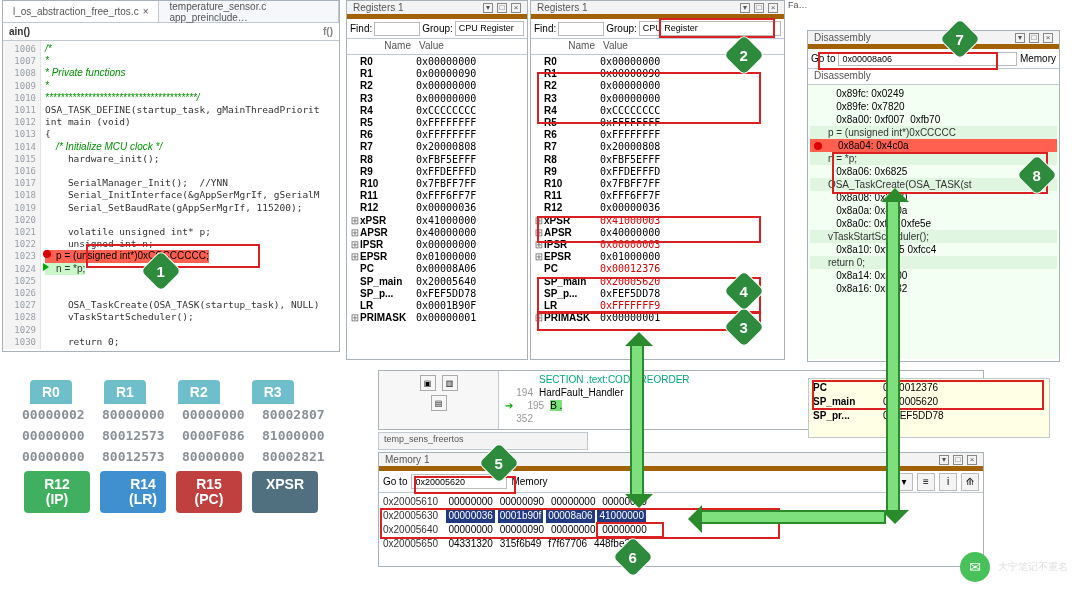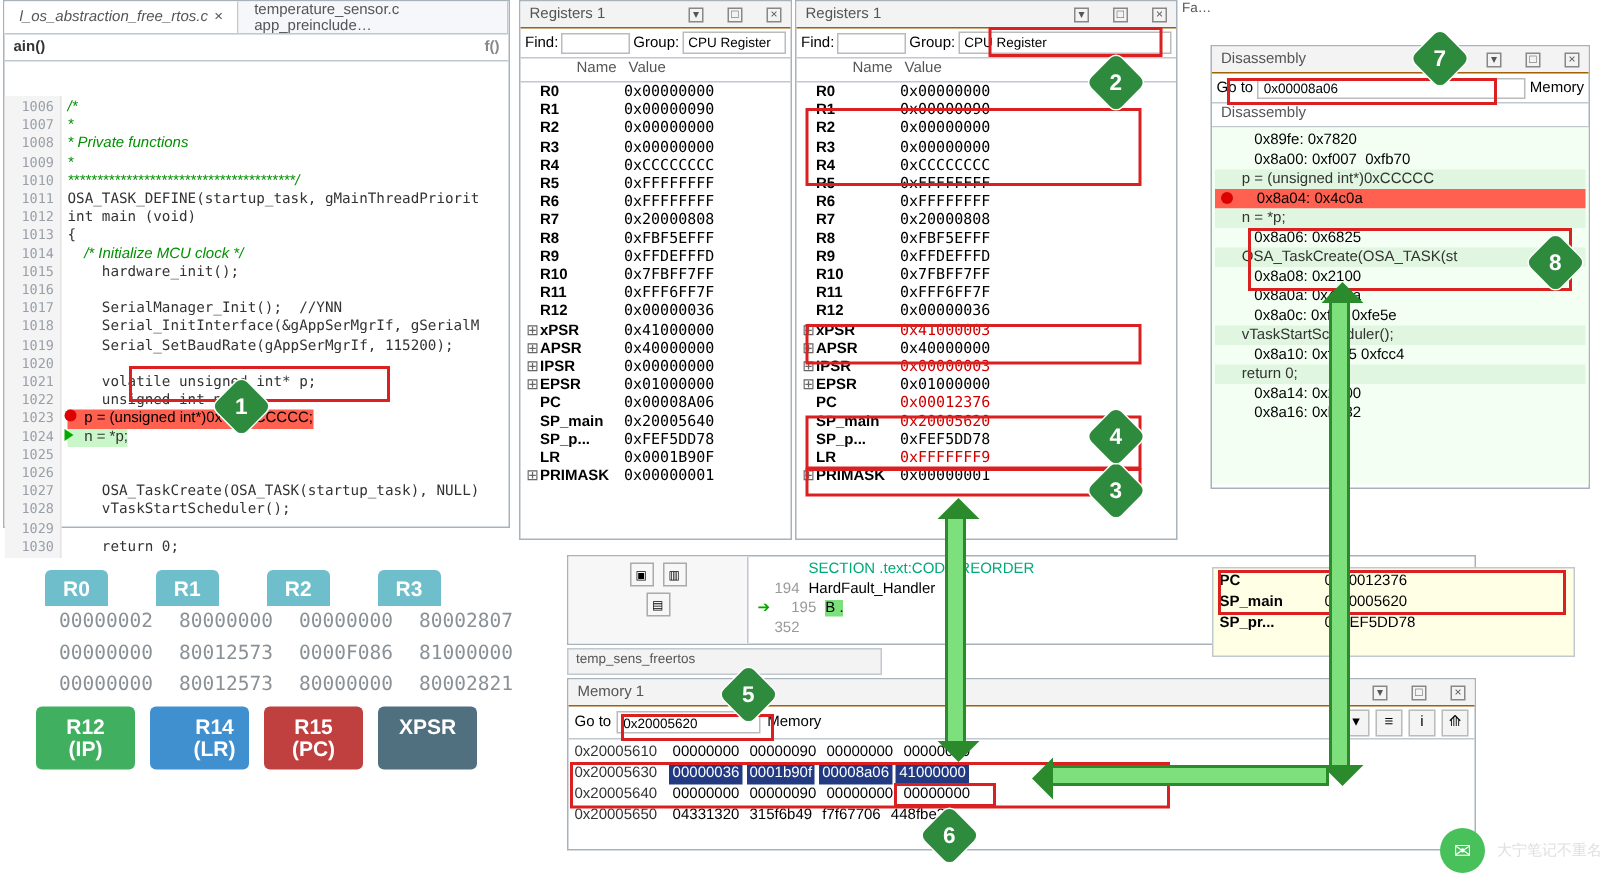--- a/index.html
+++ b/index.html
@@ -2,52 +2,52 @@
 <html><head>
 <meta charset="utf-8">
 <style>
   * { box-sizing: border-box; margin: 0; padding: 0; font-family: "Segoe UI", Tahoma, sans-serif; font-size: 10px; }
   body { background: #fff; position: relative; width: 1080px; height: 592px; overflow: hidden; }
 
   
   .src-pane { position: absolute; left: 2px; top: 0; width: 338px; height: 352px; border: 1px solid #a8b2bb; background: #fff; }
   .src-tabs { height: 22px; background: #eef1f4; border-bottom: 1px solid #c0c8d0; display: flex; }
   .src-tab { padding: 3px 10px; font-size: 9px; color: #555; border-right: 1px solid #c0c8d0; background: #f5f7fa; display:flex; align-items:center; gap:4px;}
-  .src-tab.active { background: #fff; font-style: italic; }
+  .src-tab.active { background: #fff; }
   .fnlabel { height: 18px; border-bottom: 1px solid #c0c8d0; padding: 2px 6px; font-weight: bold; color: #333; display:flex; justify-content:space-between; align-items:center;}
-  .code-area { display: flex; height: calc(100% - 42px); overflow: hidden; margin-top: 23px; }
+  .code-area { display: flex; height: calc(100% - 42px); overflow: hidden; }
   .gutter { width: 38px; background: #f4f4f4; border-right: 1px solid #e4e4e4; color: #9aa0a8; text-align: right; padding: 2px 4px 2px 0; line-height: 12.2px; font-family: Consolas, monospace; font-size: 9px;}
   .code  { flex: 1; padding: 2px 4px; font-family: Consolas, monospace; font-size: 9.5px; color: #333; line-height: 12.2px; white-space: pre; position: relative; overflow:hidden;}
   .c-cmt { color: #009000; font-style: italic; }
   .c-hlr { background: #ff6050; color: #000; display:inline-block; }
   .c-hlg { background: #c9f7c9; display:inline-block;}
   .bp-red  { position:absolute; left:2px; width:8px; height:8px; border-radius:50%; background:#d00; }
   .bp-grn  { position:absolute; left:2px; width:0;height:0;border-top:4px solid transparent;border-bottom:4px solid transparent;border-left:6px solid #0a0;}
 
   
   .reg-pane { position:absolute; border:1px solid #a8b2bb; background:#fff; }
   #reg1 { left: 346px; top: 0; width: 182px; height: 360px; }
   #reg2 { left: 530px; top: 0; width: 255px; height: 360px; }
-  .pane-title { height:18px; background:#f3f3f3; border-bottom:1px solid #a16207; padding:2px 6px; font-size:9px; color:#555; display:flex; align-items:center; gap:16px;}
+  .pane-title { height:18px; background:#f3f3f3; border-bottom:5px solid #a16207; padding:2px 6px; font-size:9px; color:#555; display:flex; align-items:center; gap:4px;}
   .pane-title .spacer{flex:1;}
   .pane-title .wbtn{width:10px;height:10px;border:1px solid #888;font-size:8px;line-height:8px;text-align:center;}
   .reg-find { height:20px; border-bottom:1px solid #c0c8d0; display:flex; align-items:center; gap:2px; padding:0 3px;}
   .reg-find input{ width:46px; height:14px; border:1px solid #bbb; padding:0 2px; font-size:9px;}
   .reg-find .grp { flex:1; border:1px solid #bbb; height:15px; background:#fff; padding:0 3px; font-size:9px; line-height:13px; overflow:hidden; white-space:nowrap; cursor:default;}
   .reg-hdr { display:flex; height:16px; border-bottom:1px solid #c0c8d0; font-size:9px; color:#555;text-align:right; }
   .reg-hdr div{ padding:1px 4px; }
   .reg-list { padding:1px 3px 3px 3px; font-family: Consolas, monospace; font-size:10px; line-height:12.2px; }
   .reg-row { display:flex; position:relative;}
   .reg-row .exp{ width:10px; text-align:center; color:#666;}
   .reg-row .nm{ width:56px; font-weight:bold;}
   .reg-row .vl{ font-family: Consolas, monospace; }
   .vl-red { color:#d00000; }
 
   
-  #disasm { position:absolute; left:807px; top:30px; width:253px; height:296px; border:1px solid #a8b2bb; background:#fff;}
+  #disasm { position:absolute; left:807px; top:30px; width:253px; height:332px; border:1px solid #a8b2bb; background:#fff;}
   .dis-goto{ height:20px; border-bottom:1px solid #c0c8d0; display:flex; align-items:center; gap:3px; padding:0 3px;}
   .dis-goto input{flex:1;height:14px;border:1px solid #bbb;font-size:9px;padding:0 3px;}
   .dis-sub{ height:16px; border-bottom:1px solid #c0c8d0; padding:1px 6px; color:#555;}
   .dis-body{ background:#f3fff3; font-family: Consolas, monospace; font-size:9.5px; line-height:13px; padding:2px 2px; height: calc(100% - 56px); overflow:hidden;}
   .dis-line{ white-space:pre; padding:0 4px;}
   .dis-line.src{ background:#e0f6e0; color:#333;}
   .dis-line.cur{ background:#ff6050; }
   .dis-bp{ display:inline-block; width:8px;height:8px;border-radius:50%;background:#d00; margin-right:2px; transform:translateY(1px);}
 
   
@@ -73,21 +73,21 @@
 
   
   #regsum{ position:absolute; left:808px; top:378px; width:242px; height:60px; border:1px solid #c0c8d0; background:#ffffe6; font-family:Consolas,monospace; font-size:10px; padding:2px 4px; line-height:14px;}
   #regsum .r{display:flex;} #regsum .r .nm{width:70px;font-weight:bold;} #regsum .r .vl{}
 
   
   #stk{position:absolute; left:22px; top:380px; width:320px; height:178px;}
   #stk .lbls{display:flex; gap:32px; padding-left:8px;}
   #stk .lbls .l{background:#6ebecc;color:#fff;font-weight:bold;font-size:14px;padding:4px 12px;border-radius:4px 4px 0 0;}
   #stk .gridrow{display:flex;}
-  #stk .cell{width:80px;text-align:right;font-family:Consolas,monospace;font-size:13px;color:#8a9196;padding:3px 0;}
+  #stk .cell{width:80px;text-align:left;font-family:Consolas,monospace;font-size:13px;color:#8a9196;padding:3px 0;font-weight:bold;}
   #stk .lbls2{display:flex;gap:10px;padding-left:2px;margin-top:4px;}
   #stk .tag{color:#fff;font-weight:bold;font-size:14px;padding:6px 8px;border-radius:4px;text-align:center;line-height:15px;width:66px;}
   #stk .t12{background:#40b060;} #stk .t14{background:#4090d0;padding-left:28px;} #stk .t15{background:#c04040;} #stk .tx{background:#507080;}
 
   
   .badge{position:absolute;width:30px;height:30px;background:#2e8b3d;border-radius:6px;transform:rotate(45deg);display:flex;align-items:center;justify-content:center;z-index:50;border:1px solid #fff;}
   .badge span{transform:rotate(-45deg);color:#fff;font-weight:bold;font-size:15px;}
   .redbox{position:absolute;border:2.2px solid #da2020;z-index:40;pointer-events:none;}
   .arrow{position:absolute;z-index:45;}
   .arrow.vert{width:14px;background:#7de07d;border:2px solid #2b8a2b;}
@@ -448,20 +448,21 @@
     <span class="wbtn">□</span>
     <span class="wbtn">×</span>
   </div>
   <div class="dis-goto">
     <span>Go to</span>
     <input value="0x00008a06" style="">
     <span>Memory</span>
   </div>
   <div class="dis-sub">Disassembly</div>
   <div class="dis-body" id="disbody">
+      <div class="dis-line">        0x89fc: 0x0249</div>
       <div class="dis-line">        0x89fe: 0x7820</div>
       <div class="dis-line">        0x8a00: 0xf007  0xfb70</div>
       <div class="dis-line src">     p = (unsigned int*)0xCCCCC</div>
       <div class="dis-line cur"><span class="dis-bp"></span>     0x8a04: 0x4c0a</div>
       <div class="dis-line src">     n = *p;</div>
       <div class="dis-line">        0x8a06: 0x6825</div>
       <div class="dis-line src">     OSA_TaskCreate(OSA_TASK(st</div>
       <div class="dis-line">        0x8a08: 0x2100</div>
       <div class="dis-line">        0x8a0a: 0x480a</div>
       <div class="dis-line">        0x8a0c: 0xf7ff 0xfe5e</div>

